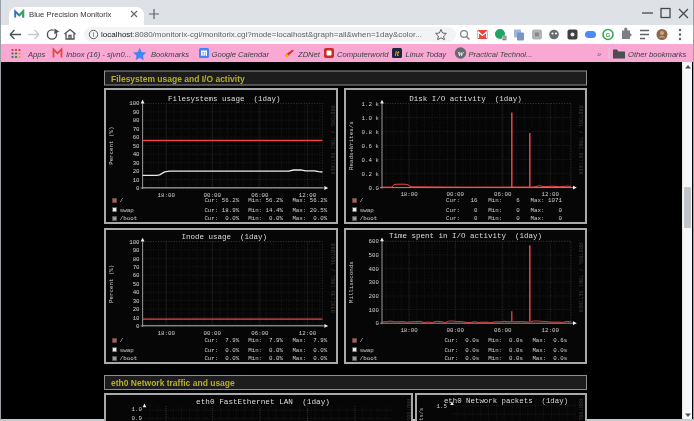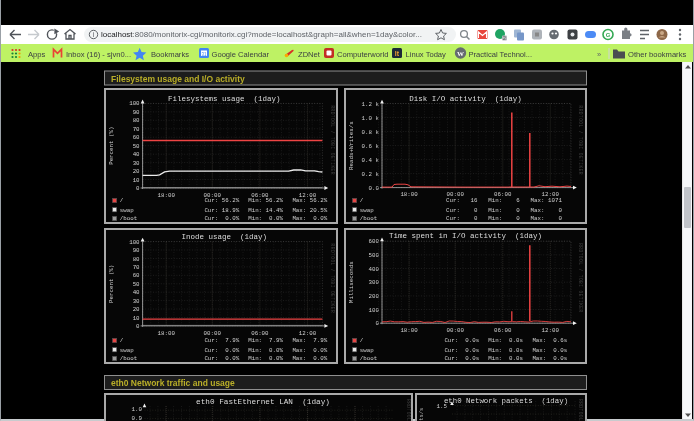--- a/index.html
+++ b/index.html
@@ -1,24 +1,39 @@
 <!DOCTYPE html>
 <html><head><meta charset="utf-8"><style>
 * { margin:0; padding:0; box-sizing:border-box; }
 html,body { width:694px; height:421px; overflow:hidden; background:#000; font-family:"Liberation Sans", sans-serif; }
 #win { position:relative; width:694px; height:421px; border-left:1px solid #9aa0a6; border-right:1px solid #9aa0a6; border-bottom:2px solid #c8cbce; }
 #tabbar { position:absolute; left:0; top:0; width:100%; height:25px; background:#dee1e6; }
 #tab { position:absolute; left:8px; top:7px; width:135px; height:18px; background:#fff; border-radius:8px 8px 0 0; }
 #toolbar { position:absolute; left:0; top:25px; width:100%; height:19px; background:#fff; }
-#bookbar { position:absolute; left:0; top:44px; width:100%; height:18px; background:#bef264; }
+#bookbar { position:absolute; left:0; top:44px; width:100%; height:18px; background:#f9a8d4;font-style:italic; }
 #content { position:absolute; left:0; top:62px; width:100%; height:357px; background:#000; }
 #scrollbar { position:absolute; right:1px; top:0; width:10px; height:357px; background:#f6f7f9; border-left:1px solid #e8e8e8; }
 #thumb { position:absolute; left:1px; top:125px; width:7px; height:41px; background:#c1c4c9; border-radius:1px; }
 </style></head><body>
 <div id="win">
+ <div id="tabbar">
+  <div id="tab"></div>
+  <svg width="694" height="25" style="position:absolute;left:0;top:0">
+    <g transform="translate(14.2,10.6)">
+      <path d="M0,7 L0,0.8 L4,4.8 L8,0.8 L8,7" stroke="#2f6fd6" stroke-width="1.9" fill="none"></path>
+      <path d="M4,4.8 L8,0.8 L8,7" stroke="#2fae46" stroke-width="1.9" fill="none"></path>
+    </g>
+    <text x="28" y="16.5" font-size="7.7" fill="#35363a" font-family="&quot;Liberation Sans&quot;, sans-serif">Blue Precision Monitorix</text>
+    <path d="M130,11 L136,17 M136,11 L130,17" stroke="#5f6368" stroke-width="1.1"></path>
+    <path d="M153,9 L153,19 M148,14 L158,14" stroke="#5f6368" stroke-width="1.2"></path>
+    <path d="M641,13 L652,13" stroke="#46494d" stroke-width="1.3"></path>
+    <rect x="660" y="8.5" width="9" height="9" fill="none" stroke="#46494d" stroke-width="1.3"></rect>
+    <path d="M678,9 L687,18 M687,9 L678,18" stroke="#46494d" stroke-width="1.3"></path>
+  </svg>
+ </div>
  <div id="toolbar">
   <svg width="694" height="19" style="position:absolute;left:0;top:0">
     <path d="M9,9.5 L20,9.5 M9,9.5 L13.5,5 M9,9.5 L13.5,14" stroke="#50545a" stroke-width="1.4" fill="none"></path>
     <path d="M27,9.5 L38,9.5 M38,9.5 L33.5,5 M38,9.5 L33.5,14" stroke="#c6cace" stroke-width="1.4" fill="none"></path>
     <circle cx="51" cy="9.5" r="4.6" stroke="#50545a" stroke-width="1.4" fill="none"></circle>
     <rect x="52.8" y="3.2" width="5.4" height="5" fill="#ffffff"></rect>
     <path d="M53.4,3.6 L53.4,9.2 L58.2,6.4 Z" fill="#50545a"></path>
     <path d="M63.5,9 L69,4.5 L74.5,9 M65,8.5 L65,14 L73,14 L73,8.5 M68,14 L68,10.5 L70,10.5 L70,14" stroke="#50545a" stroke-width="1.3" fill="none"></path>
     <rect x="83" y="2" width="372" height="15" rx="7.5" fill="#f1f3f4"></rect>
     <circle cx="92.5" cy="9.5" r="4.2" fill="none" stroke="#5f6368" stroke-width="1"></circle>

